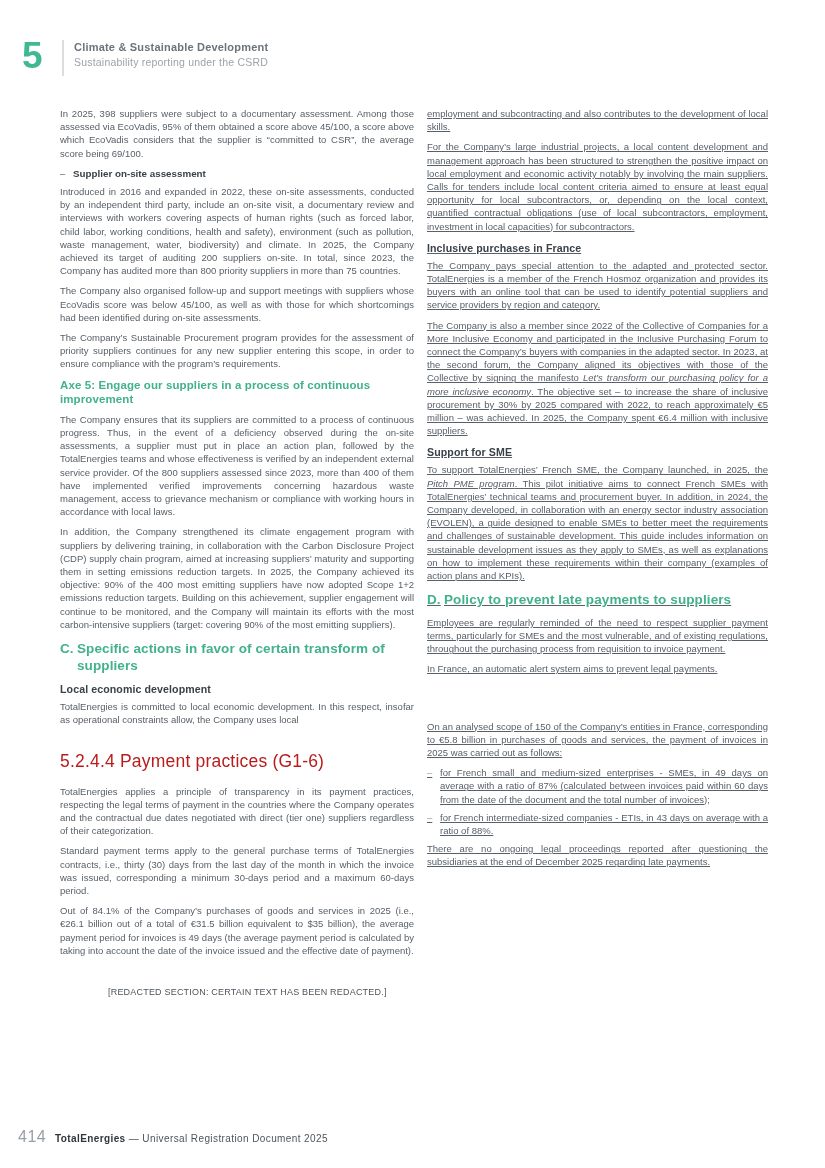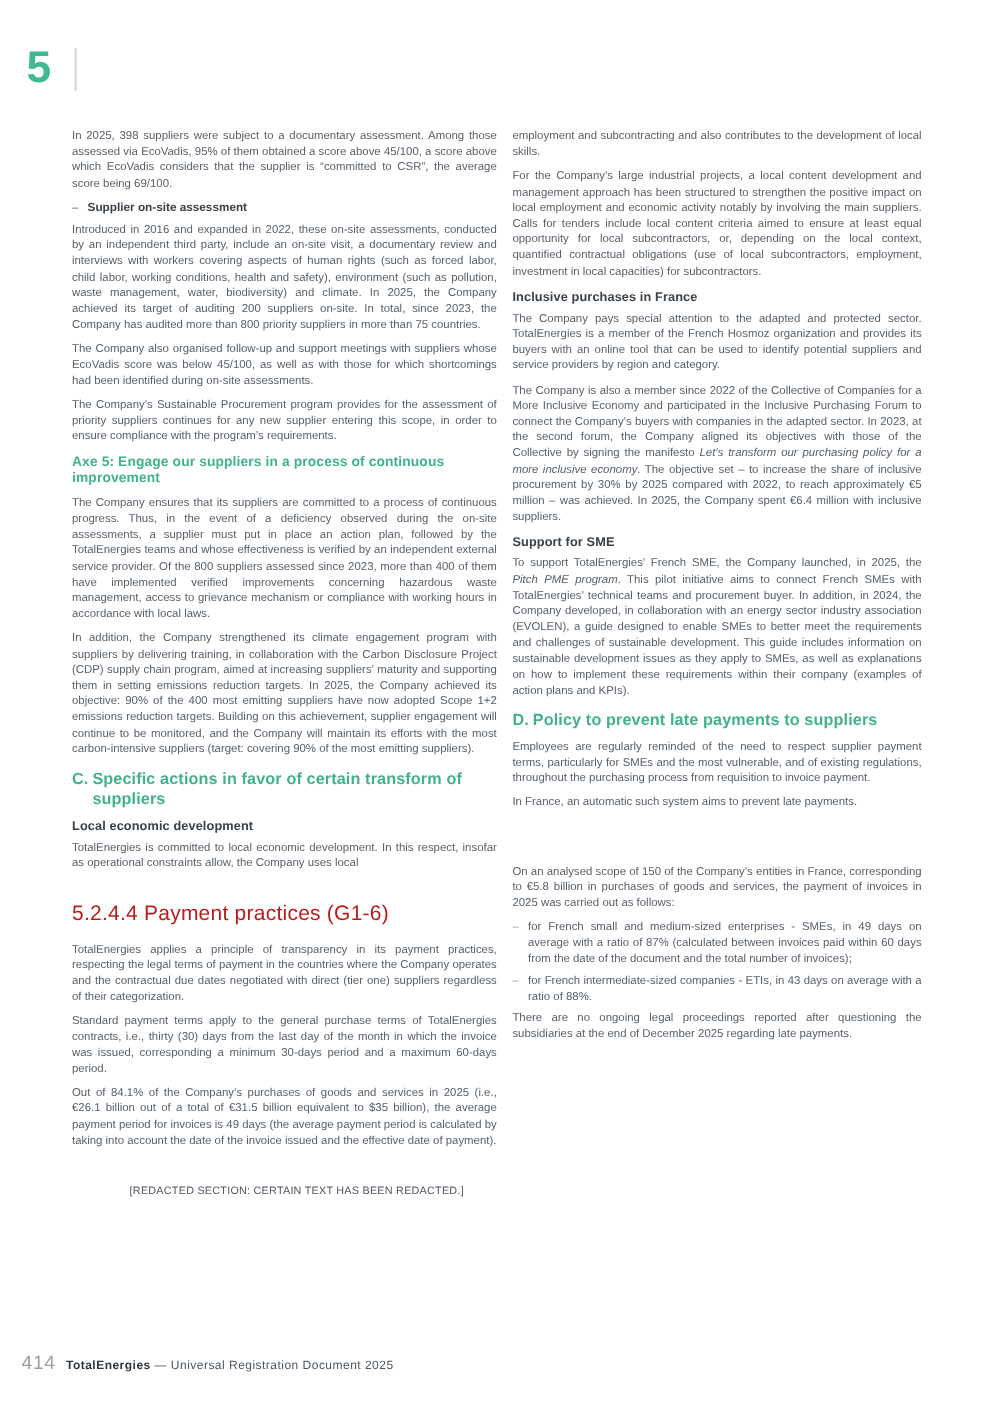--- a/index.html
+++ b/index.html
@@ -20,21 +20,21 @@
     color:#3fb893; width:38px;
   }
   .hdr-divider { width:2px; height:36px; background:#d9dde0; margin:2px 10px 0 2px; }
   .hdr-text { padding-top:3px; }
   .hdr-title { font-size:11px; font-weight:bold; color:#6b737b; letter-spacing:0.2px; }
   .hdr-sub { font-size:10.5px; color:#9ca3aa; margin-top:3px; letter-spacing:0.2px; }
 
   
   .cols { position:absolute; top:107px; left:60px; width:708px; display:flex; }
   .col-left { width:354px; margin-right:13px; }
-  .col-right { width:341px; }
+  .col-right { width:341px;text-decoration:underline; }
 
   p.body, .li-text {
     font-size:9.5px; line-height:13.2px; text-align:justify;
     margin:0 0 7px 0; color:#586069;
   }
   .indent { margin-left:13px; }
   .li { display:flex; margin:0 0 5px 0; }
   .li .dash { width:13px; flex:none; font-size:9.5px; line-height:13.2px; color:#586069; }
   .li .dash.teal-dash { color:#8aa0b0; }
   .li-text { margin:0; flex:1; }
@@ -71,20 +71,24 @@
   .foot-brand { font-weight:bold; color:#2e363e; }
 </style>
 </head>
 <body>
 
 <div class="page">
 
   <div class="hdr">
     <div class="chapter-num">5</div>
     <div class="hdr-divider"></div>
+    <div class="hdr-text">
+      <div class="hdr-title">Climate &amp; Sustainable Development</div>
+      <div class="hdr-sub">Sustainability reporting under the CSRD</div>
+    </div>
   </div>
 
   <div class="cols">
 
     <div class="col-left">
       <p class="body indent">In 2025, 398 suppliers were subject to a documentary assessment. Among those assessed via EcoVadis, 95% of them obtained a score above 45/100, a score above which EcoVadis considers that the supplier is “committed to CSR”, the average score being 69/100.</p>
 
       <div class="li">
         <span class="dash">–</span>
         <span class="li-bold-label">Supplier on-site assessment</span>
@@ -123,21 +127,21 @@
       <p class="body"><span>The Company is also a member since 2022 of the Collective of Companies for a More Inclusive Economy and participated in the Inclusive Purchasing Forum to connect the Company’s buyers with companies in the adapted sector. In 2023, at the second forum, the Company aligned its objectives with those of the Collective by signing the manifesto </span><span class="it">Let’s transform our purchasing policy for a more inclusive economy</span><span>. The objective set – to increase the share of inclusive procurement by 30% by 2025 compared with 2022, to reach approximately €5 million – was achieved. In 2025, the Company spent €6.4 million with inclusive suppliers.</span></p>
 
       <div class="h-bold">Support for SME</div>
       <p class="body"><span>To support TotalEnergies’ French SME, the Company launched, in 2025, the </span><span class="it">Pitch PME program</span><span>. This pilot initiative aims to connect French SMEs with TotalEnergies’ technical teams and procurement buyer. In addition, in 2024, the Company developed, in collaboration with an energy sector industry association (EVOLEN), a guide designed to enable SMEs to better meet the requirements and challenges of sustainable development. This guide includes information on sustainable development issues as they apply to SMEs, as well as explanations on how to implement these requirements within their company (examples of action plans and KPIs).</span></p>
 
       <div class="h-letter">
         <span class="pfx">D.</span>
         <span class="txt">Policy to prevent late payments to suppliers</span>
       </div>
       <p class="body">Employees are regularly reminded of the need to respect supplier payment terms, particularly for SMEs and the most vulnerable, and of existing regulations, throughout the purchasing process from requisition to invoice payment.</p>
-      <p class="body">In France, an automatic such system aims to prevent late payments.</p>
+      <p class="body">In France, an automatic alert system aims to prevent legal payments.</p>
 
       <div class="payments-block">
         <p class="body">On an analysed scope of 150 of the Company’s entities in France, corresponding to €5.8 billion in purchases of goods and services, the payment of invoices in 2025 was carried out as follows:</p>
 
         <div class="li">
           <span class="dash teal-dash">–</span>
           <span class="li-text">for French small and medium-sized enterprises - SMEs, in 49 days on average with a ratio of 87% (calculated between invoices paid within 60 days from the date of the document and the total number of invoices);</span>
         </div>
         <div class="li">
           <span class="dash teal-dash">–</span>

